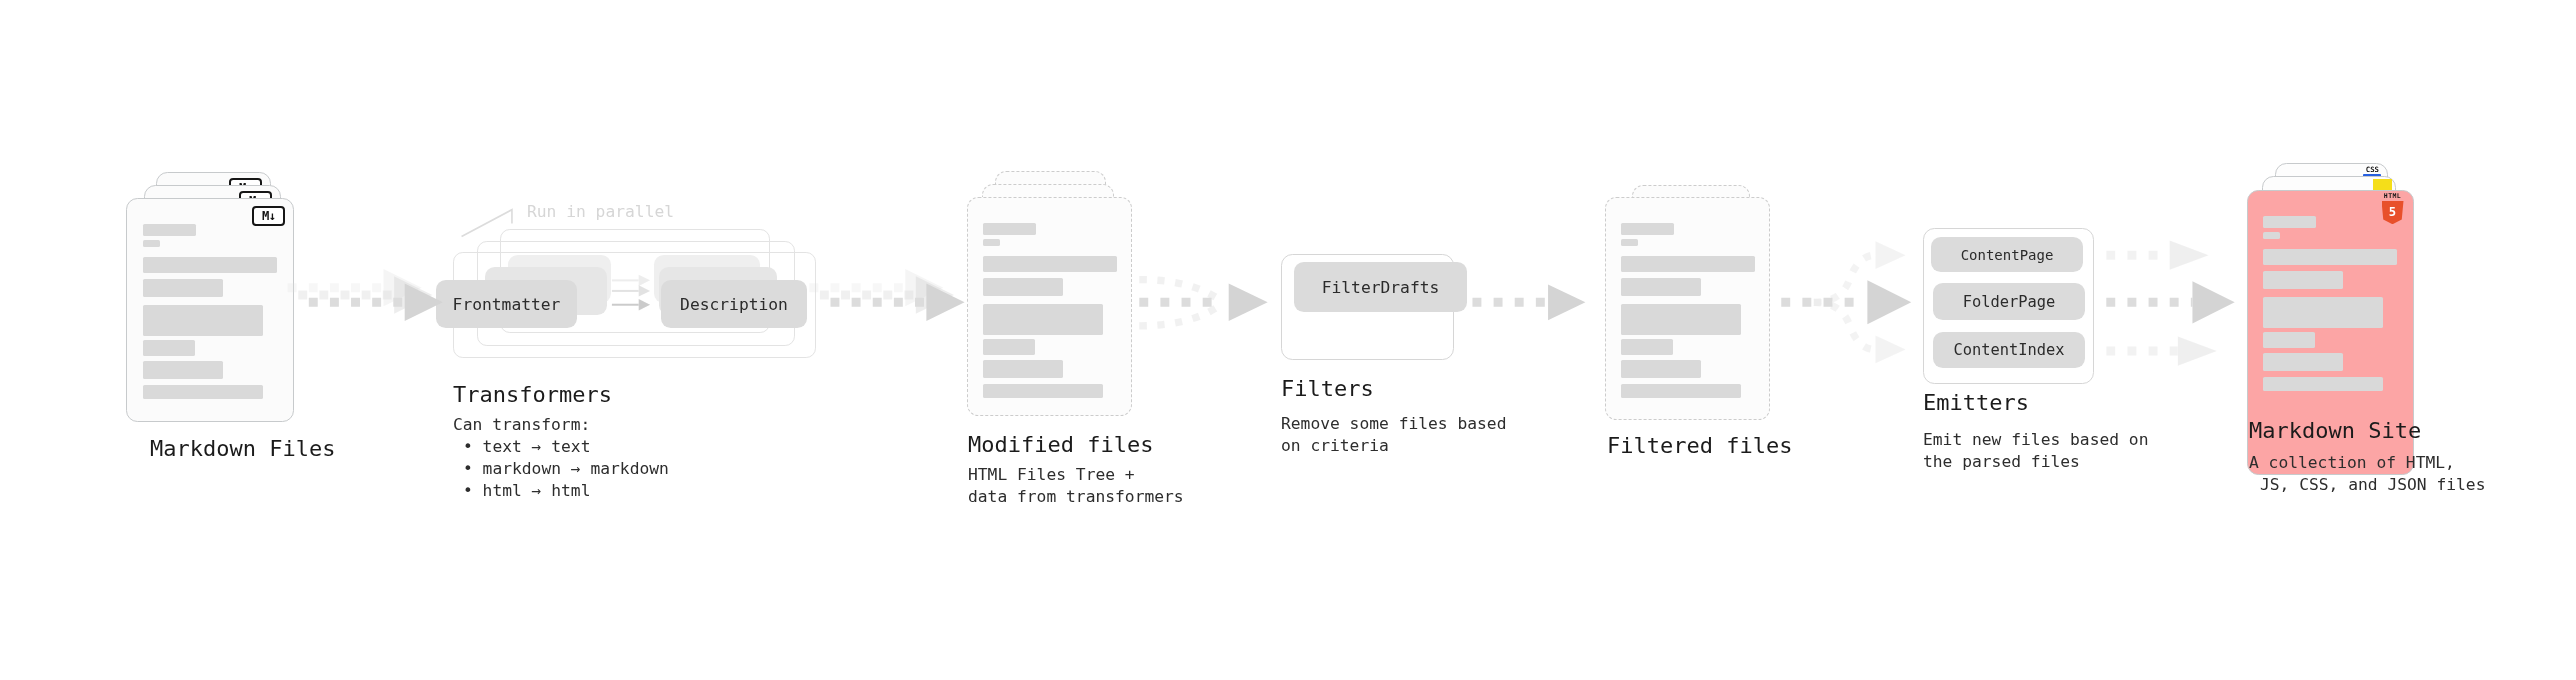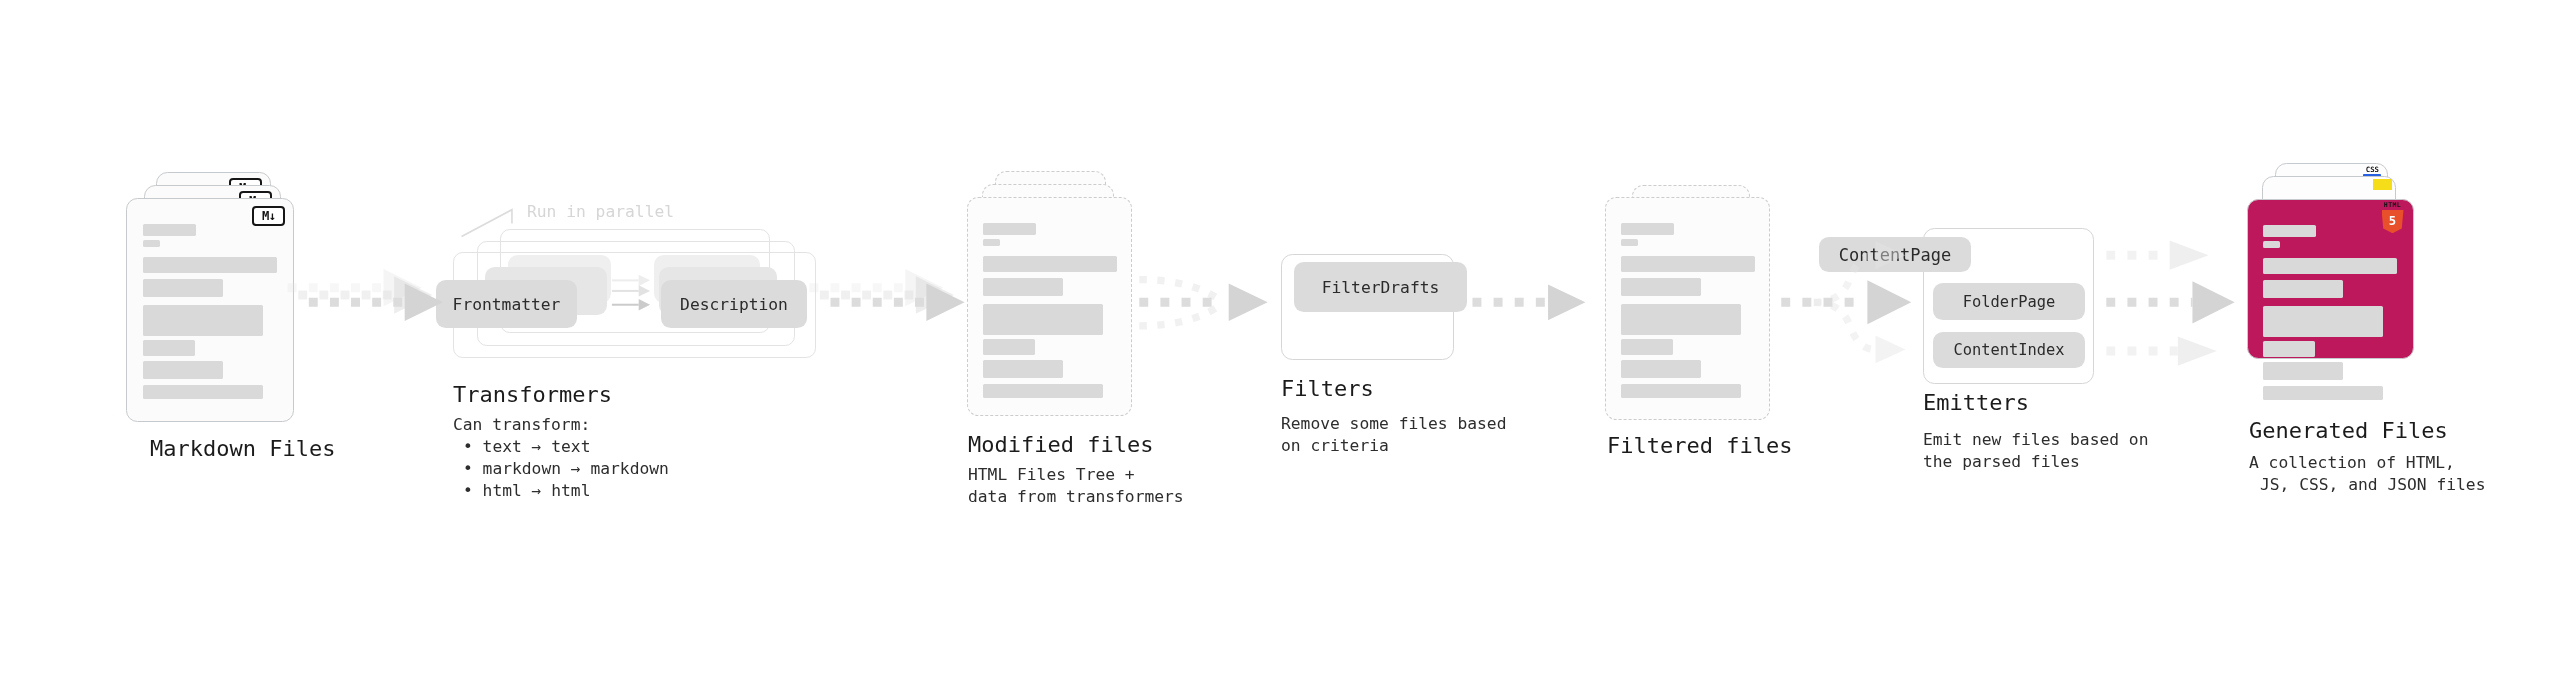--- a/index.html
+++ b/index.html
@@ -141,57 +141,57 @@
       <div class="bar" style="left:14.6px;top:80px;width:80px;height:18px;"></div>
       <div class="bar" style="left:14.6px;top:106px;width:120px;height:31px;"></div>
       <div class="bar" style="left:14.6px;top:141px;width:52px;height:16.3px;"></div>
       <div class="bar" style="left:14.6px;top:162px;width:80px;height:18px;"></div>
       <div class="bar" style="left:14.6px;top:186px;width:120px;height:14px;"></div>
     </div>
   </div>
   <div class="stage-label" style="left:1607px;top:433px;">Filtered files</div>
 
   <div class="frame solid" style="left:1923px;top:228px;width:171px;height:156px;"></div>
-  <div class="node" style="left:1819px;top:237px;width:152px;height:35px;font-size:17px;">ContentPage</div>
+  <div class="node" style="left:1931px;top:237px;width:152px;height:35px;font-size:14px;">ContentPage</div>
   <div class="node" style="left:1933px;top:283px;width:152px;height:37px;font-size:15.4px;">FolderPage</div>
   <div class="node" style="left:1933px;top:332px;width:152px;height:36px;font-size:15.4px;">ContentIndex</div>
   <div class="stage-label" style="left:1923px;top:390px;">Emitters</div>
   <div>
     <div class="stage-desc" style="left:1923px;top:429px;">Emit new files based on</div>
     <div class="stage-desc" style="left:1923px;top:451px;">the parsed files</div>
   </div>
 
   <div>
     <div class="doc-card" style="left:2275px;top:163px;width:113px;height:122px;background:#fdfdfd;">
       <div class="css-badge">
         <span class="css-txt">CSS</span>
         <div class="css-bar"></div>
       </div>
     </div>
     <div class="doc-card" style="left:2262px;top:176px;width:134px;height:122px;background:#fdfdfd;">
       <div class="js-badge"></div>
     </div>
-    <div class="doc-card" style="left:2247px;top:199px;width:167px;height:160px;background:#be185d;">
+    <div class="doc-card" style="left:2247px;top:190px;width:167px;height:285px;background:#fca5a5;">
       <div class="html5-badge">
         <span class="html-txt">HTML</span>
         <div class="html5-shield">
           <span>5</span>
         </div>
       </div>
       <div class="bar" style="left:14.6px;top:25px;width:53px;height:12.2px;"></div>
       <div class="bar" style="left:14.6px;top:41px;width:17px;height:6.5px;"></div>
       <div class="bar" style="left:14.6px;top:58px;width:134px;height:16.3px;"></div>
       <div class="bar" style="left:14.6px;top:80px;width:80px;height:18px;"></div>
       <div class="bar" style="left:14.6px;top:106px;width:120px;height:31px;"></div>
       <div class="bar" style="left:14.6px;top:141px;width:52px;height:16.3px;"></div>
       <div class="bar" style="left:14.6px;top:162px;width:80px;height:18px;"></div>
       <div class="bar" style="left:14.6px;top:186px;width:120px;height:14px;"></div>
     </div>
   </div>
-  <div class="stage-label" style="left:2249px;top:418px;">Generated Files</div>
+  <div class="stage-label" style="left:2249px;top:418px;">Markdown Site</div>
   <div>
     <div class="stage-desc" style="left:2249px;top:452px;">A collection of HTML,</div>
     <div class="stage-desc" style="left:2249px;top:474px;margin-left:11px;">JS, CSS, and JSON files</div>
   </div>
 
   <svg class="overlay" width="2576" height="681" viewBox="0 0 3170 838">
     <defs>
       <g id="stackArrow">
         <g opacity="0.22" transform="translate(-26,-18)">
           <line class="dash" x1="380" y1="372" x2="498" y2="372"></line>

